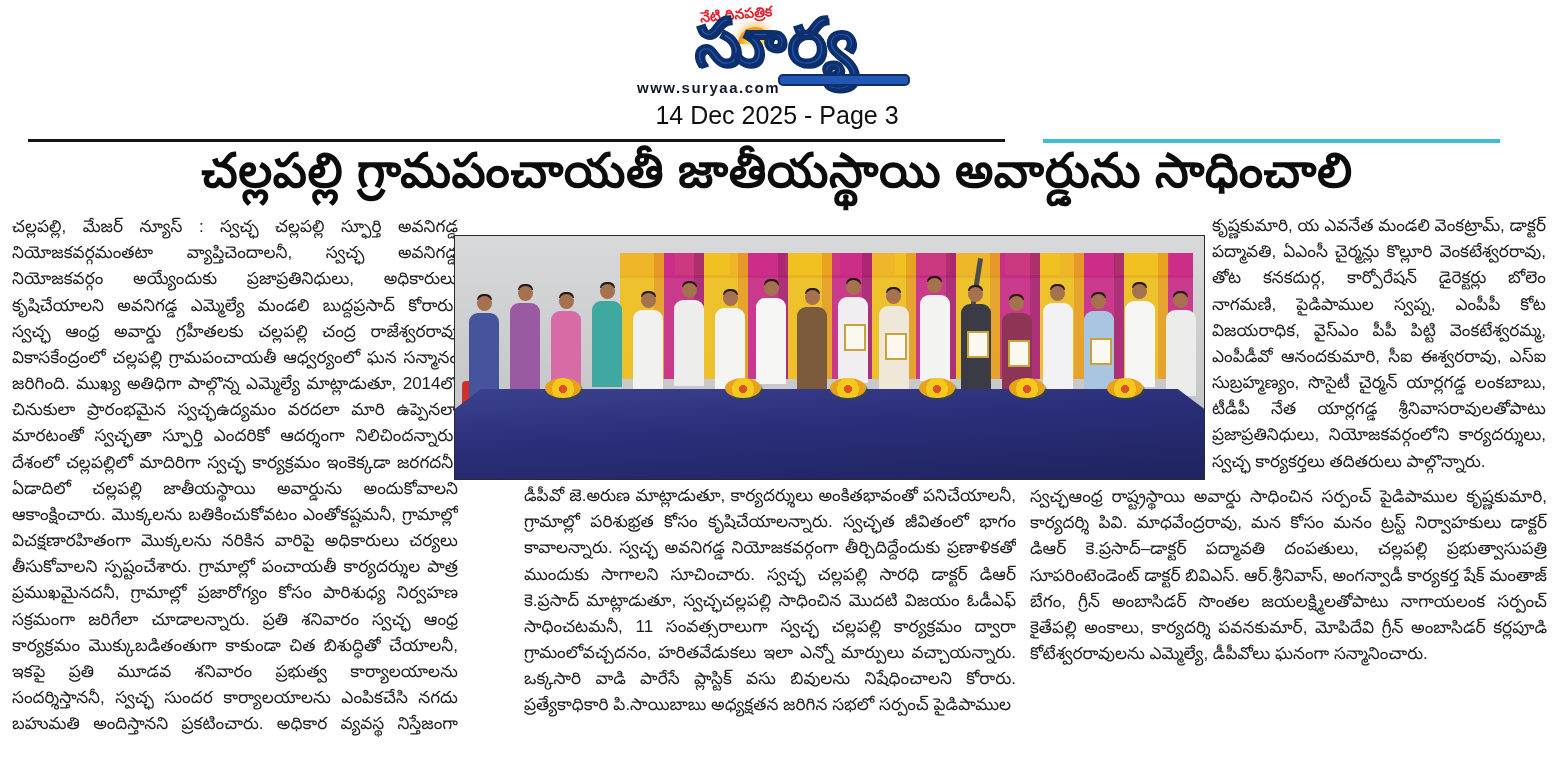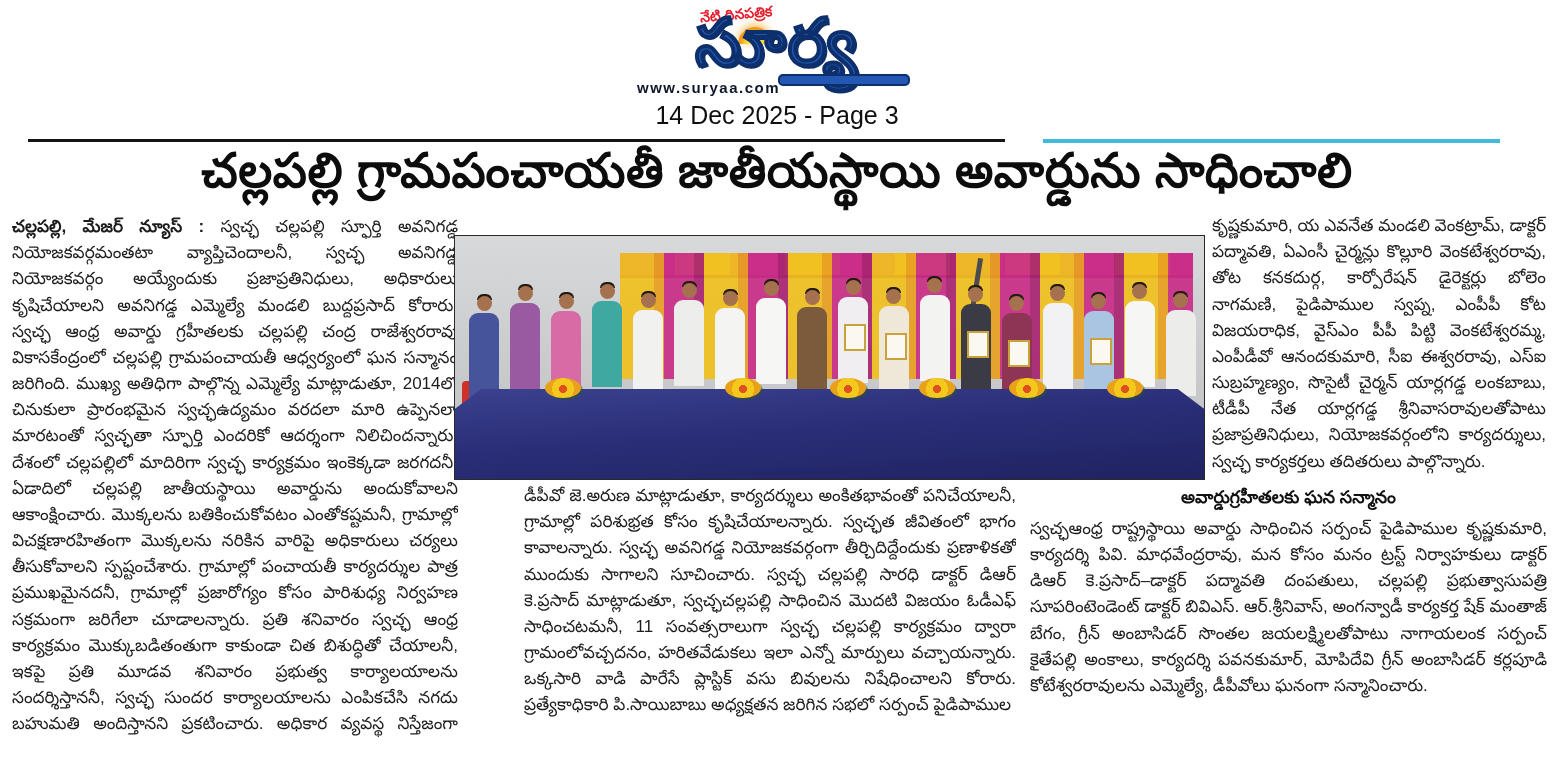--- a/index.html
+++ b/index.html
@@ -28,21 +28,21 @@
   .rule-black{left:28px;width:977px;height:3px;background:#141414;}
   .rule-cyan{left:1043px;width:457px;height:4px;background:#41bcd8;}
   .headline{position:absolute;left:0;right:0;top:143px;text-align:center;
     font-size:48px;font-weight:700;color:#0c0c0c;letter-spacing:0.5px;}
   
   .col{position:absolute;text-align:justify;font-size:17px;line-height:1.54;color:#1c1c1c;}
   .col-left{left:12px;top:214px;width:446px;height:524px;overflow:hidden;}
   .col-right{left:1212px;top:213px;width:334px;height:280px;overflow:hidden;}
   .col-mid{left:524px;top:483px;width:492px;height:237px;overflow:hidden;}
   .col-bottom-right{left:1030px;top:484px;width:517px;height:252px;overflow:hidden;}
-  .lead{font-weight:bold;}
+  .lead{font-weight:normal;}
   .subhead{display:block;text-align:center;font-weight:bold;font-size:17.5px;
     margin:0 0 5px 0;color:#111;}
   
   .photo{position:absolute;left:454px;top:235px;width:749px;height:243px;
     border:1px solid #2a2a2a;overflow:hidden;
     background:linear-gradient(180deg,#d8d9db 0%,#c9cacc 55%,#bfc0c2 100%);}
   .curtain{position:absolute;left:22%;right:1.5%;top:7%;height:52%;
     background:repeating-linear-gradient(90deg,
       #f0c01e 0 34px,#e89f1f 34px 44px,#c92c86 44px 74px,#a82370 74px 84px);
     opacity:.92;}
@@ -203,17 +203,16 @@
 
   <div class="col col-right">
     <span>కృష్ణకుమారి, య ఎవనేత మండలి వెంకట్రామ్, డాక్టర్ పద్మావతి, ఏఎంసీ చైర్మన్లు కొల్లూరి వెంకటేశ్వరరావు, తోట కనకదుర్గ, కార్పోరేషన్ డైరెక్టర్లు బోలెం నాగమణి, పైడిపాముల స్వప్న, ఎంపీపీ కోట విజయరాధిక, వైస్ఎం పీపీ పిట్టి వెంకటేశ్వరమ్మ, ఎంపీడీవో ఆనందకుమారి, సీఐ ఈశ్వరరావు, ఎస్ఐ సుబ్రహ్మణ్యం, సొసైటీ చైర్మన్ యార్లగడ్డ లంకబాబు, టీడీపీ నేత యార్లగడ్డ శ్రీనివాసరావులతోపాటు ప్రజాప్రతినిధులు, నియోజకవర్గంలోని కార్యదర్శులు, స్వచ్ఛ కార్యకర్తలు తదితరులు పాల్గొన్నారు.</span>
   </div>
 
   <div class="col col-mid">
     <span>డీపీవో జె.అరుణ మాట్లాడుతూ, కార్యదర్శులు అంకితభావంతో పనిచేయాలనీ, గ్రామాల్లో పరిశుభ్రత కోసం కృషిచేయాలన్నారు. స్వచ్ఛత జీవితంలో భాగం కావాలన్నారు. స్వచ్ఛ అవనిగడ్డ నియోజకవర్గంగా తీర్చిదిద్దేందుకు ప్రణాళికతో ముందుకు సాగాలని సూచించారు. స్వచ్ఛ చల్లపల్లి సారధి డాక్టర్ డిఆర్ కె.ప్రసాద్ మాట్లాడుతూ, స్వచ్ఛచల్లపల్లి సాధించిన మొదటి విజయం ఓడీఎఫ్ సాధించటమనీ, 11 సంవత్సరాలుగా స్వచ్ఛ చల్లపల్లి కార్యక్రమం ద్వారా గ్రామంలోవచ్చదనం, హరితవేడుకలు ఇలా ఎన్నో మార్పులు వచ్చాయన్నారు. ఒక్కసారి వాడి పారేసే ప్లాస్టిక్ వసు బివులను నిషేధించాలని కోరారు. ప్రత్యేకాధికారి పి.సాయిబాబు అధ్యక్షతన జరిగిన సభలో సర్పంచ్ పైడిపాముల</span>
   </div>
 
   <div class="col col-bottom-right">
-    <span class="subhead">అవార్డుగ్రహీతలకు ఘన సన్మానం</span>
     <span>స్వచ్ఛఆంధ్ర రాష్ట్రస్థాయి అవార్డు సాధించిన సర్పంచ్ పైడిపాముల కృష్ణకుమారి, కార్యదర్శి పివి. మాధవేంద్రరావు, మన కోసం మనం ట్రస్ట్ నిర్వాహకులు డాక్టర్ డిఆర్ కె.ప్రసాద్–డాక్టర్ పద్మావతి దంపతులు, చల్లపల్లి ప్రభుత్వాసుపత్రి సూపరింటెండెంట్ డాక్టర్ బివిఎస్. ఆర్.శ్రీనివాస్, అంగన్వాడీ కార్యకర్త షేక్ మంతాజ్ బేగం, గ్రీన్ అంబాసిడర్ సొంతల జయలక్ష్మిలతోపాటు నాగాయలంక సర్పంచ్ కైతేపల్లి అంకాలు, కార్యదర్శి పవనకుమార్, మోపిదేవి గ్రీన్ అంబాసిడర్ కర్లపూడి కోటేశ్వరరావులను ఎమ్మెల్యే, డీపీవోలు ఘనంగా సన్మానించారు.</span>
   </div>
 
 </div>
 
 </body></html>

